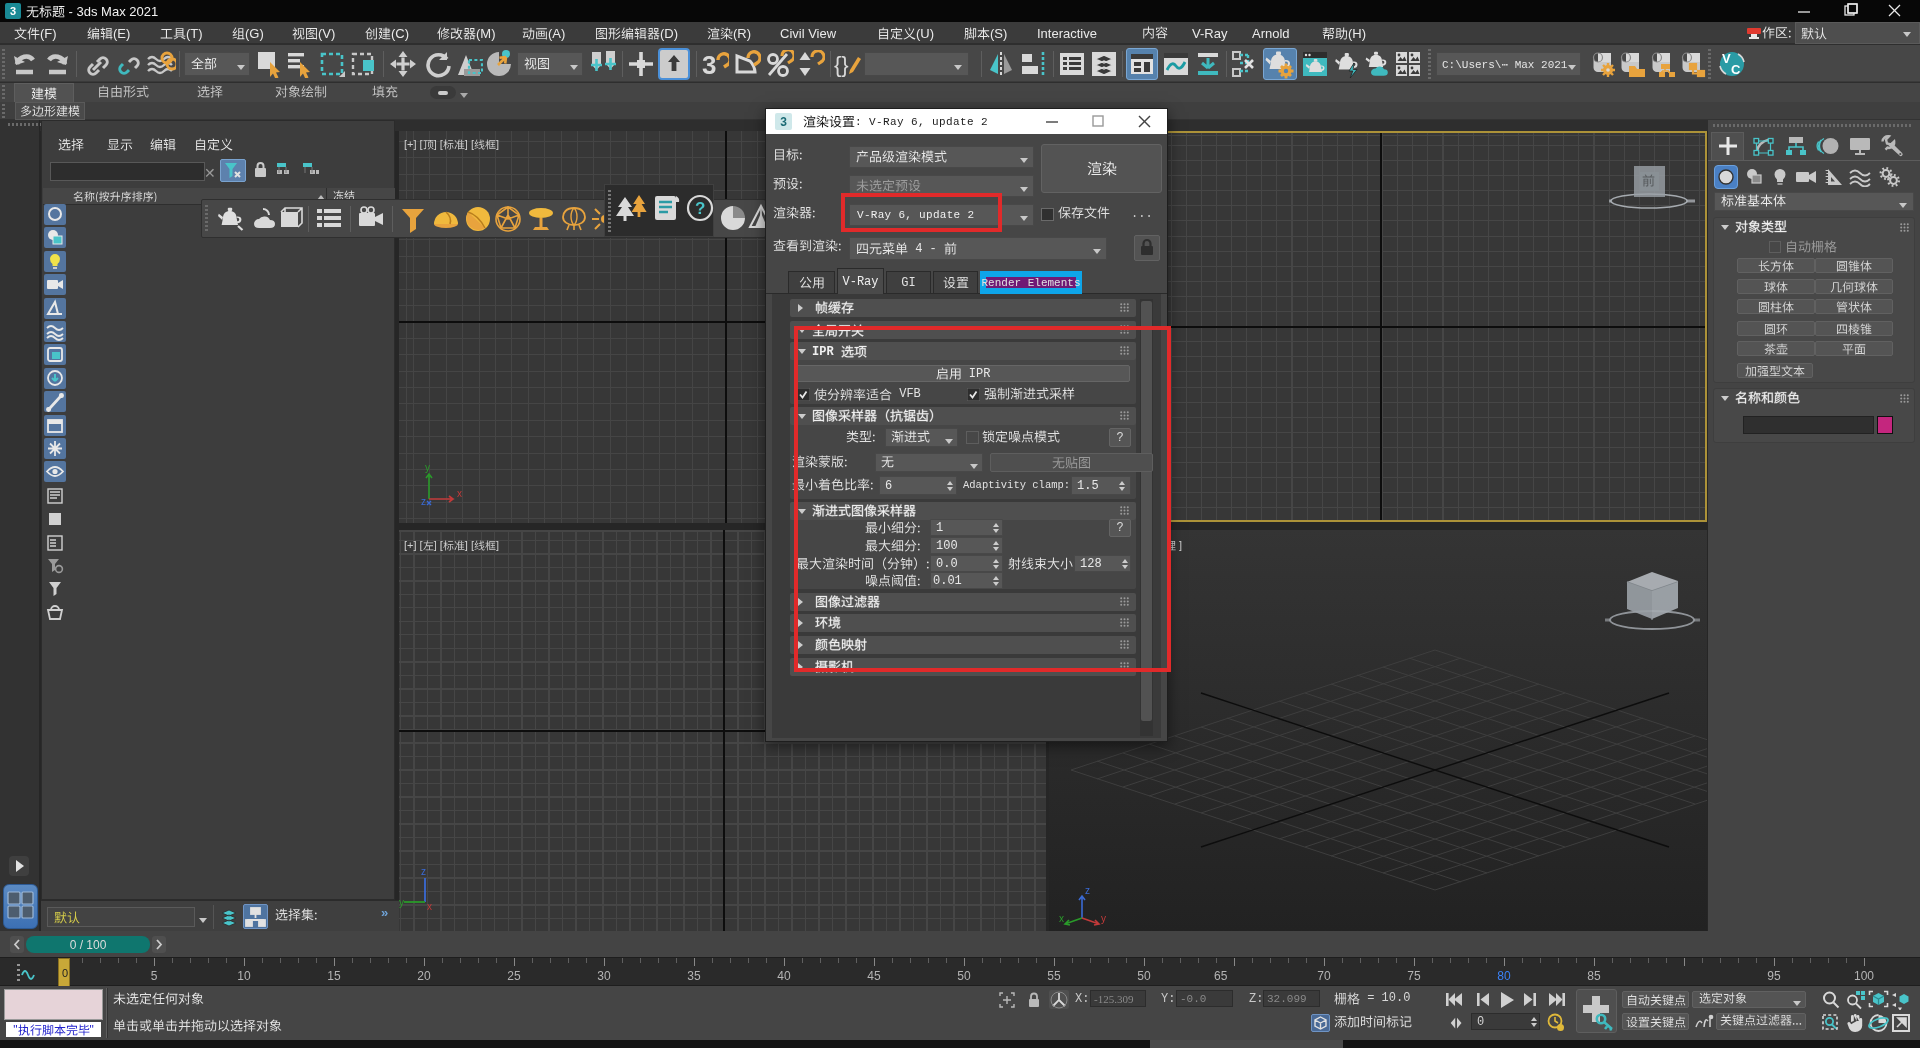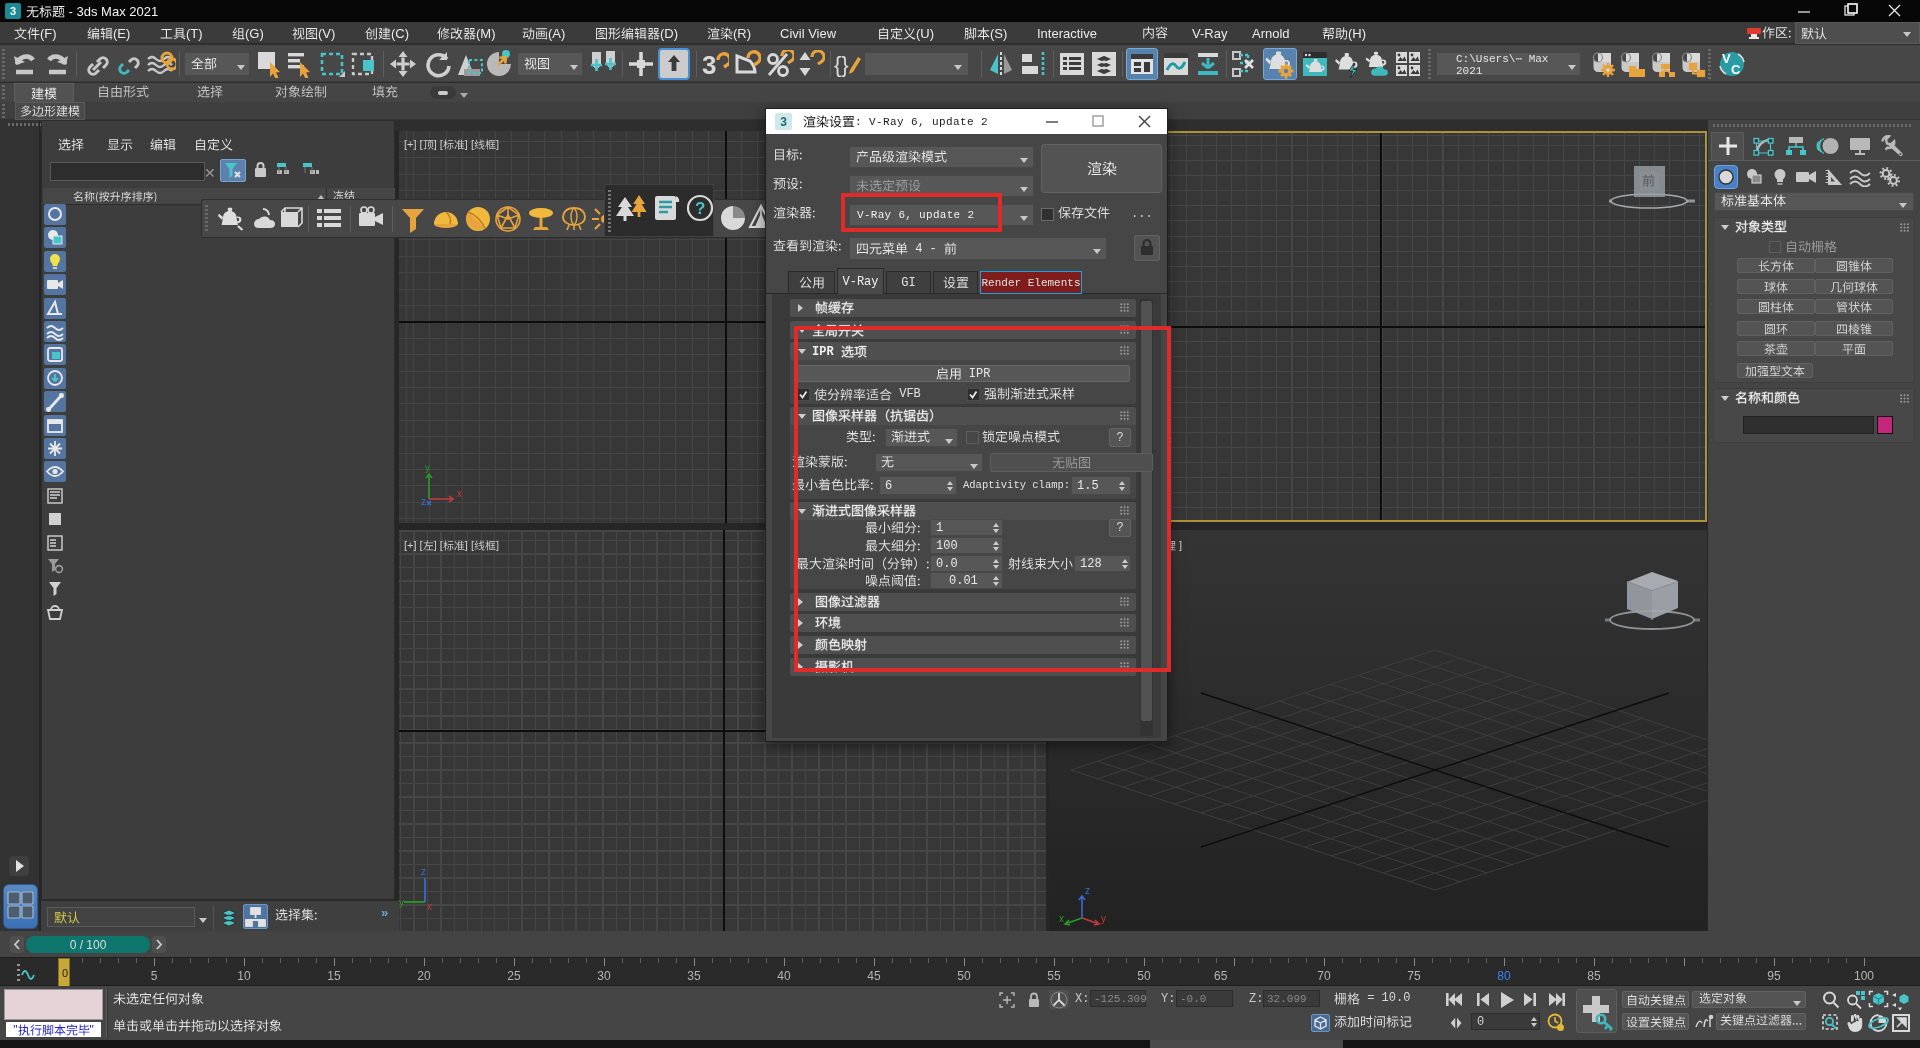--- a/index.html
+++ b/index.html
@@ -432,21 +432,21 @@
         </g>
         <g fill="#3a3a3a">
           <circle cx="5" cy="5" r="1.4"></circle>
           <circle cx="18" cy="5" r="1.4"></circle>
           <circle cx="5" cy="18" r="1.4"></circle>
           <circle cx="18" cy="18" r="1.4"></circle>
         </g>
       </svg>
  <div class="ab" style="left:1428px;top:4px;width:3px;height:30px;background-image:repeating-linear-gradient(to bottom,#6a6a6a 0 2px,transparent 2px 4px)"></div>
  <div class="ab fld row mono" style="left:1436px;top:7px;width:145px;height:24px;font-size:11px;color:#e4e4e4">
-        <span style="padding-left:19px">C:\Users\⋯ Max 2021</span>
+        <span style="padding-left:5px">C:\Users\⋯ Max 2021</span>
         <span class="dar ab" style="left:131px;top:7px"></span>
       </div>
  <svg class="ab" style="left:1589px;top:5px" width="28" height="28" viewBox="0 0 28 28">
         <path d="M9 3 h13 v10 h-13z" fill="#d9d9d9"></path>
         <path d="M9 3 a4.5 4.5 0 0 0 0 9 h13 v10 h-13 a4.5 4.5 0 0 1 -4.5 -4.5 v-10 a4.5 4.5 0 0 1 4.5 -4.5z" fill="#c9c9c9"></path>
         <circle cx="9" cy="7.5" r="4.5" fill="none" stroke="#8a8a8a" stroke-width="1.2"></circle>
         <g fill="#e8a33d">
           <circle cx="19" cy="20" r="5"></circle>
           <path d="M19 13 v14 M12 20 h14 M14 15 l10 10 M24 15 l-10 10" stroke="#e8a33d" stroke-width="2.4"></path>
         </g>
@@ -1328,21 +1328,21 @@
         <rect x="2" y="8" width="10" height="8" rx="1" fill="#b9b9b9"></rect>
         <path d="M4 8 v-2.5 a3 3 0 0 1 6 0 V8" stroke="#b9b9b9" stroke-width="1.8" fill="none"></path>
       </svg>
  <div class="ab" style="left:1049px;top:4px;width:20px;height:19px;background:#4f4f4f;border-radius:2px">
         <svg width="20" height="19" viewBox="0 0 20 19">
           <path d="M10 3 v7 l-6 6 m6 -6 l6 6" stroke="#d9d9d9" stroke-width="1.8" fill="none"></path>
           <circle cx="10" cy="10" r="8" fill="none" stroke="#888" stroke-width="1"></circle>
         </svg>
       </div>
  <div class="ab row" style="left:1075px;top:6px;font-size:12px;color:#c8c8c8;font-family:'Liberation Mono',monospace">X:</div>
- <div class="ab row" style="left:1090px;top:4px;width:56px;height:17px;background:#3a3a3a;border:1px solid #2c2c2c;padding-left:3px;font-size:11px;color:#8a8a8a;font-family:Liberation Mono, monospace">-125.309</div>
+ <div class="ab row" style="left:1090px;top:4px;width:56px;height:17px;background:#3a3a3a;border:1px solid #2c2c2c;padding-left:3px;font-size:11px;color:#8a8a8a;font-family:Liberation Serif, serif">-125.309</div>
  <div class="ab row" style="left:1161px;top:6px;font-size:12px;color:#c8c8c8;font-family:'Liberation Mono',monospace">Y:</div>
  <div class="ab row" style="left:1176px;top:4px;width:57px;height:17px;background:#3a3a3a;border:1px solid #2c2c2c;padding-left:3px;font-size:11px;color:#8a8a8a;font-family:'Liberation Mono',monospace">-0.0</div>
  <div class="ab row" style="left:1249px;top:6px;font-size:12px;color:#c8c8c8;font-family:'Liberation Mono',monospace">Z:</div>
  <div class="ab row" style="left:1263px;top:4px;width:57px;height:17px;background:#3a3a3a;border:1px solid #2c2c2c;padding-left:3px;font-size:11px;color:#8a8a8a;font-family:'Liberation Mono',monospace">32.099</div>
  <div class="ab row" style="left:1334px;top:5px">
         <svg class="zt" width="26.0" height="13.0" viewBox="0 0 2000.0 1000" fill="#d8d8d8">
           <use href="#g6805" x="0"></use>
           <use href="#g683c" x="1000.0"></use>
         </svg>
         <span class="mono" style="font-size:12px;color:#d8d8d8">&nbsp;= 10.0</span>
@@ -1629,21 +1629,21 @@
         </svg>
       </div>
  <div class="ab row mono" style="left:71px;top:159px;width:47px;height:26px;background:#4a4a4a;border:1px solid #2a2a2a;border-bottom:none;justify-content:center;font-size:12px;color:#f0f0f0">V-Ray</div>
  <div class="ab row mono" style="left:120px;top:162px;width:45px;height:23px;background:#3f3f3f;border:1px solid #2a2a2a;justify-content:center;font-size:12px;color:#e0e0e0">GI</div>
  <div class="ab row" style="left:167px;top:162px;width:45px;height:23px;background:#3f3f3f;border:1px solid #2a2a2a;justify-content:center">
         <svg class="zt" width="26.0" height="13.0" viewBox="0 0 2000.0 1000" fill="#e0e0e0">
           <use href="#g8bbe" x="0"></use>
           <use href="#g7f6e" x="1000.0"></use>
         </svg>
       </div>
- <div class="ab row mono" style="left:214px;top:162px;width:102px;height:23px;background:#7f1d1d;border:1px solid #0ea5e9;justify-content:center;font-size:11px;color:#e0e0e0;white-space:nowrap">Render Elements</div>
+ <div class="ab row mono" style="left:214px;top:162px;width:102px;height:23px;background:#701a75;border:6px solid #0ea5e9;justify-content:center;font-size:11px;color:#e0e0e0;white-space:nowrap">Render Elements</div>
 
  <div class="ab" style="left:6px;top:185px;width:389px;height:444px;background:#3a3a3a"></div>
  <div class="ab" style="left:374px;top:190px;width:13px;height:437px;background:#333">
         <div class="ab" style="left:1px;top:2px;width:11px;height:420px;background:#525252;border-radius:2px"></div>
       </div>
 
  <div class="ab rhead" style="left:24px;top:190px;width:346px">
         <span style="margin-left:8px;width:0;height:0;border:4px solid transparent;border-left:5px solid #ccc;display:inline-block"></span>
         <div style="margin-left:8px"><svg class="zt" width="39.0" height="13.0" viewBox="0 0 3000.0 1000" fill="#f0f0f0" stroke="#f0f0f0" stroke-width="26.0">
             <use href="#g5e27" x="0"></use>
@@ -1957,21 +1957,21 @@
   <div class="ab row" style="left:75px;top:72px">
           <svg class="zt" width="55.6" height="13.0" viewBox="0 0 4278.0 1000" fill="#e2e2e2">
             <use href="#g566a" x="0"></use>
             <use href="#g70b9" x="1000.0"></use>
             <use href="#g9608" x="2000.0"></use>
             <use href="#g503c" x="3000.0"></use>
             <use href="#g003a" x="4000.0"></use>
           </svg>
         </div>
   <div class="ab fld row" style="left:140px;top:70px;width:73px;height:17px">
-          <span class="mono" style="padding-left:18px;font-size:12px;color:#e8e8e8">0.01</span>
+          <span class="mono" style="padding-left:2px;font-size:12px;color:#e8e8e8">0.01</span>
           <div class="spinner ab" style="left:58px;top:-1">
             <span class="su"></span>
             <span class="sd"></span>
           </div>
         </div>
  </div>
  <div class="ab rhead" style="left:24px;top:484px;width:346px">
         <span style="margin-left:8px;width:0;height:0;border:4px solid transparent;border-left:5px solid #ccc;display:inline-block"></span>
         <div style="margin-left:8px"><svg class="zt" width="65.0" height="13.0" viewBox="0 0 5000.0 1000" fill="#f0f0f0" stroke="#f0f0f0" stroke-width="26.0">
             <use href="#g56fe" x="0"></use>

